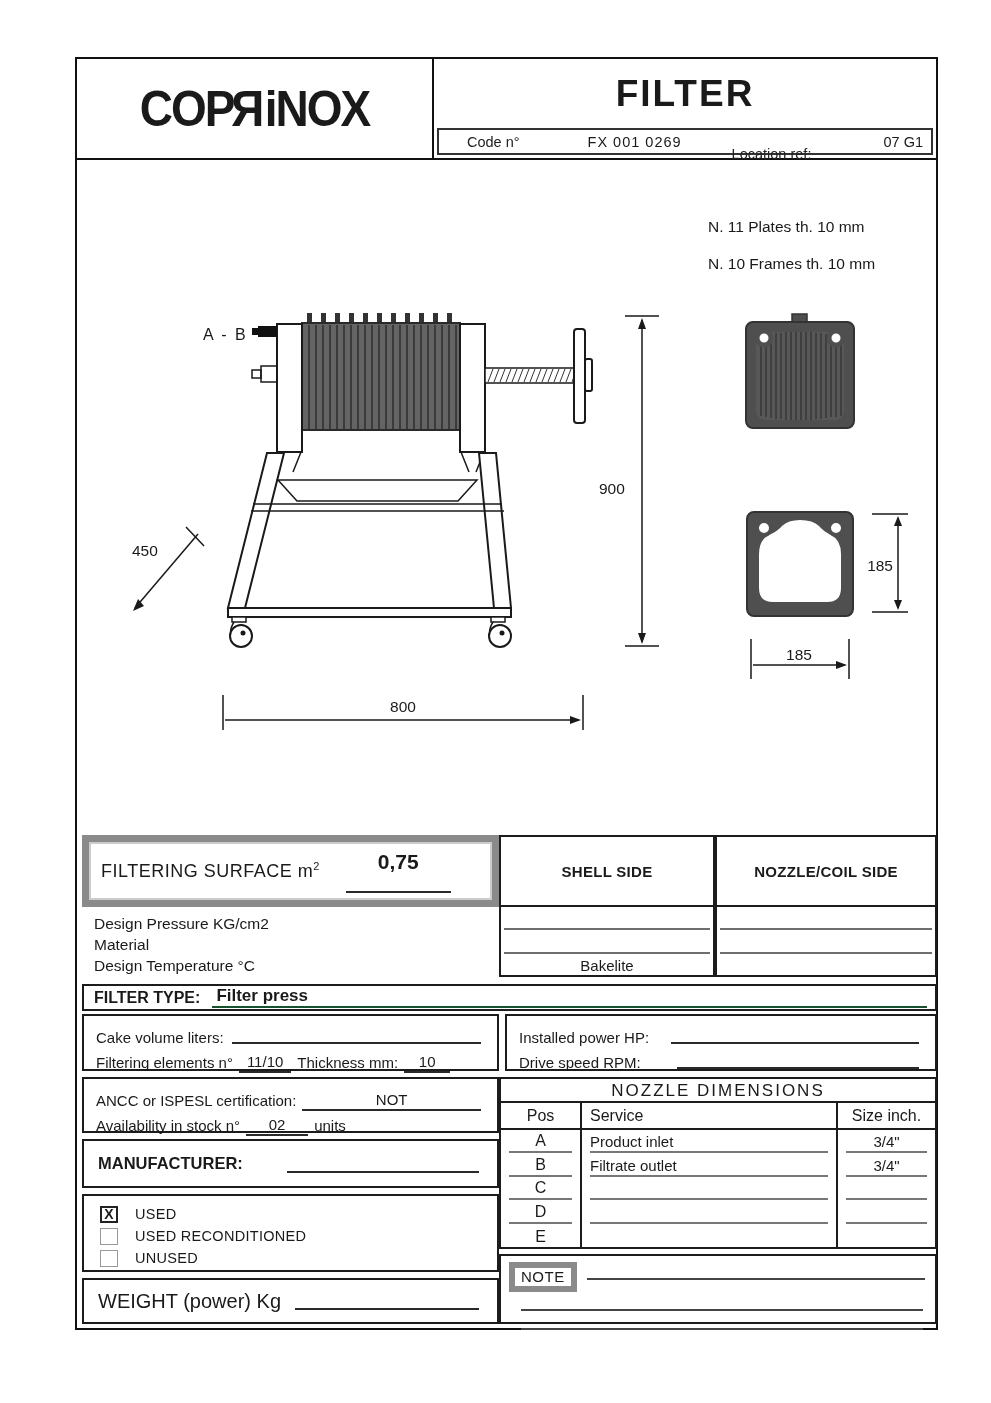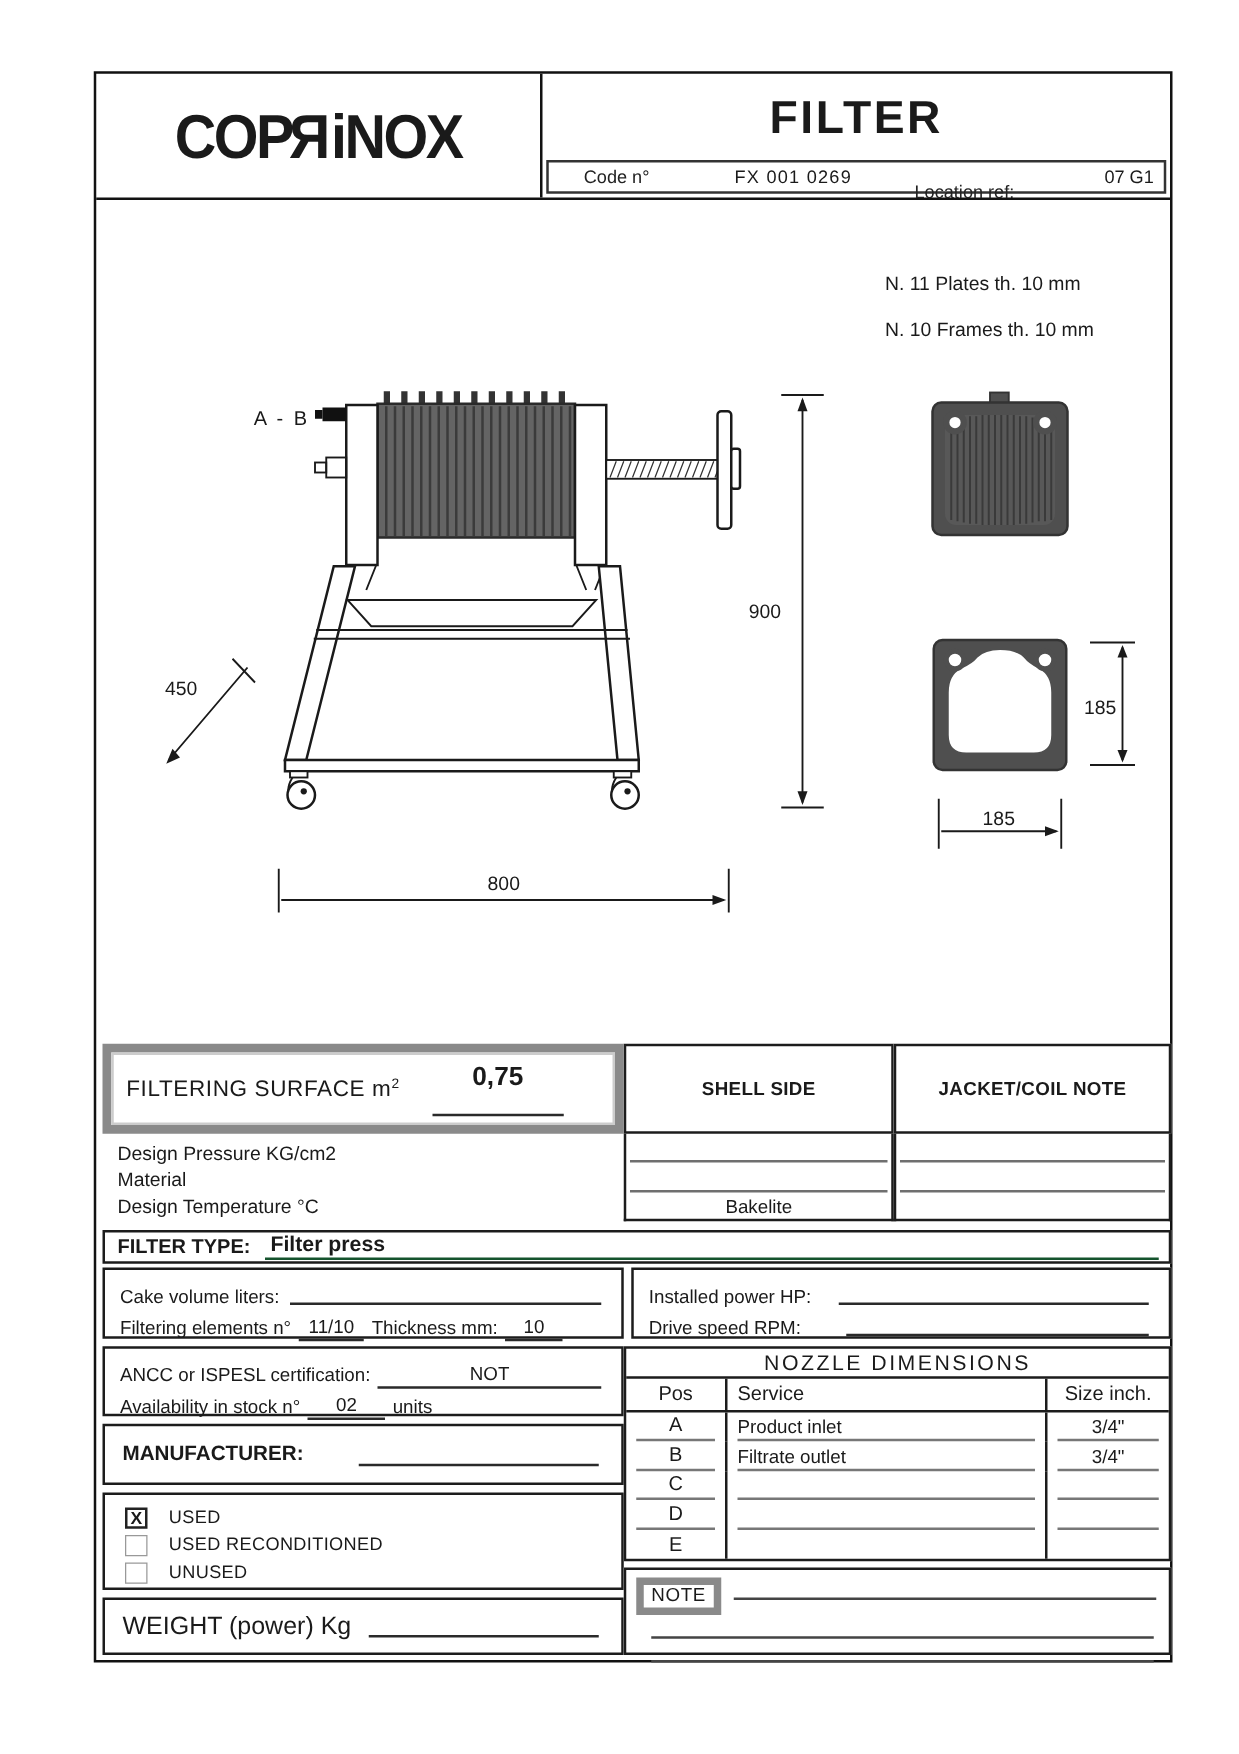--- a/index.html
+++ b/index.html
@@ -216,21 +216,21 @@
   </div>
 
   <div class="gray-box">
     <div class="gray-inner">
       <span class="fs-label"><span>FILTERING SURFACE m</span><sup>2</sup></span>
       <span class="fs-value">0,75</span>
     </div>
   </div>
 
   <div class="box side-hd" style="left:422px; top:776px; width:216px; height:72px;">SHELL SIDE</div>
-  <div class="box side-hd" style="left:638px; top:776px; width:222px; height:72px;">JACKET/COIL NOTE</div>
+  <div class="box side-hd" style="left:638px; top:776px; width:222px; height:72px;">NOZZLE/COIL SIDE</div>
 
   <div class="spec-labels">
     <div>Design  Pressure  KG/cm2</div>
     <div>Material</div>
     <div>Design  Temperature   °C</div>
   </div>
   <div class="spec-col" style="left:422px; width:216px;">
     <div class="srow"></div>
     <div class="srow"></div>
     <div class="srow">Bakelite</div>

